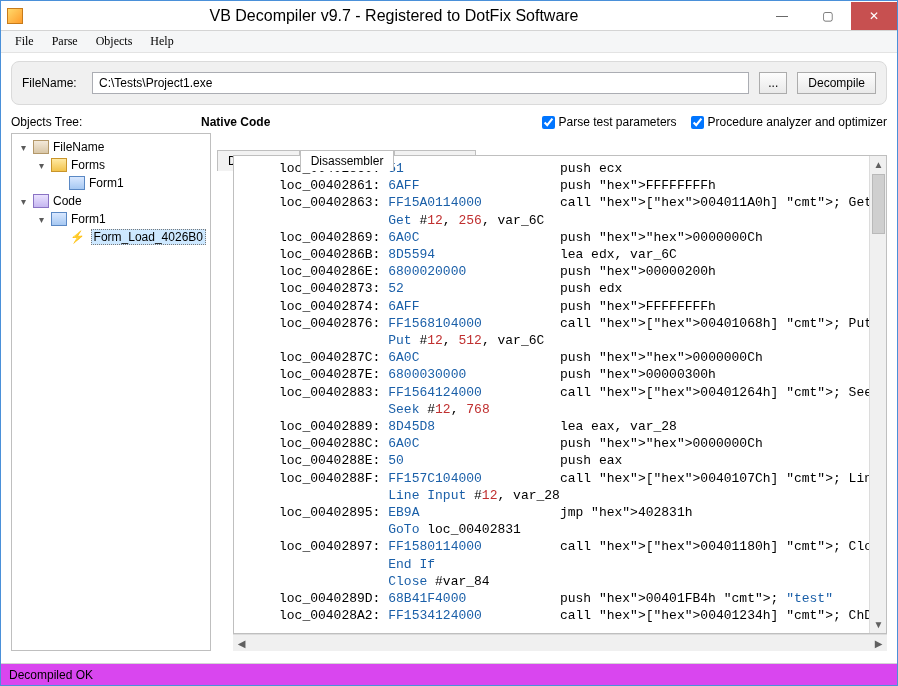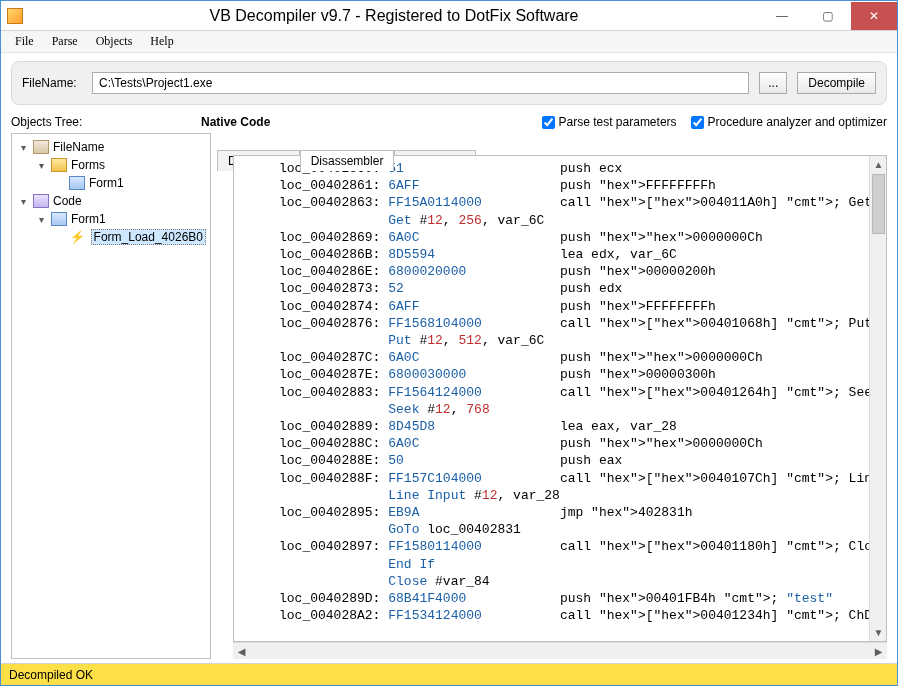--- a/index.html
+++ b/index.html
@@ -209,24 +209,25 @@
   color: #606060; font-size: 10px;
 }
 .hscroll .arrow.left { left: 0; }
 .hscroll .arrow.right { right: 0; }
 .codeouter {
   flex:1; display:flex; flex-direction:column; min-height:0;padding-left:16px;
 }
 .statusbar {
   height: 22px;
   border-top: 1px solid #d4d4d4;
-  background: #fde047;
+  background: #d946ef;
   display: flex; align-items: center;
   padding: 0 8px;
   font-size: 12px;
+  margin-top: 8px;
 }
 
 .loc { color: #000; }
 .hex { color: #1a5fa8; }
 .instr { color: #000; }
 .kw { color: #1a5fa8; margin-top: 7px; }
 .num { color: #c03030; }
 .line { white-space: pre; }
 </style>
 </head>

